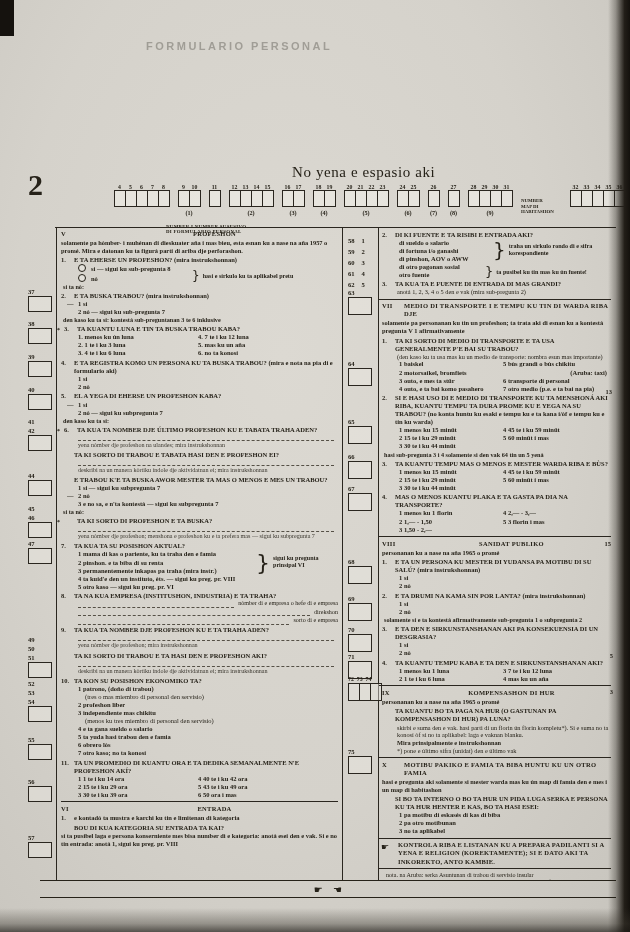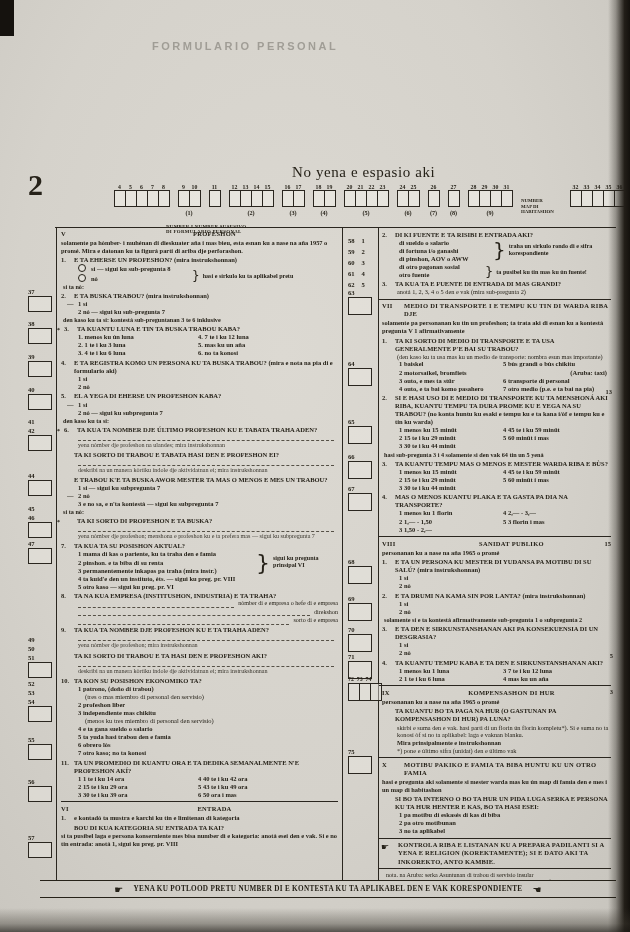--- a/index.html
+++ b/index.html
@@ -2,21 +2,21 @@
 <html><head>
 <meta charset="utf-8">
 <style>
   html,body{margin:0;padding:0}
   body{width:630px;height:932px;position:relative;overflow:hidden;
        font-family:"Liberation Serif","DejaVu Serif",serif;color:#262219;
        background:#d6d3cc}
   .paper{position:absolute;inset:0;
        background:radial-gradient(ellipse at 45% 38%, #dcd9d2 0%, #d5d2cb 55%, #c7c4bd 100%)}
   .corner-mark{position:absolute;left:0;top:0;width:14px;height:36px;background:#15120e}
-  .ghost{position:absolute;left:152px;top:40px;font-family:"Liberation Sans",sans-serif;
+  .ghost{position:absolute;left:146px;top:40px;font-family:"Liberation Sans",sans-serif;
        font-weight:700;font-size:11px;letter-spacing:2.5px;color:rgba(72,68,60,.38);filter:blur(.4px)}
   .big2{position:absolute;left:28px;top:168px;font-size:30px;font-weight:700}
   .noyena{position:absolute;left:292px;top:164px;font-size:15px;font-weight:400;letter-spacing:.6px}
 
   
   #ruler{position:absolute;left:114px;top:184px;display:flex;align-items:flex-start;gap:9px}
   .rg{flex:none}
   .rnums{display:flex}
   .rn{width:11px;font-size:5.8px;text-align:center;font-weight:700}
   .rboxes{display:flex}
@@ -682,21 +682,20 @@
       <div class="kontrola"><span class="hand">☛</span><span>KONTROLA RIBA E LISTANAN KU A PREPARA PADILANTI SI A YENA E RELIGION (KOREKTAMENTE); SI E DATO AKI TA INKOREKTO, ANTO KAMBIE.</span></div>
       <div class="sep"></div>
       <div class="nota">
         <div>nota.  na Aruba:  serka Asuntunan di trabou di servisio insular</div>
         <div class="ind">na Boneiru: serka departamento di asuntunan sosial di ofisina di gobierno</div>
       </div>
     </div>
 
   <div class="footerbar">
     <span class="hand">☛</span>
-    <span>YENA KU POTLOOD PRETU NUMBER DI E KONTESTA KU TA APLIKABEL DEN E VAK KORESPONDIENTE</span>
     <span class="hand">☚</span>
   </div>
 
   <span class="frag" style="right:18px;top:388px">13</span>
   <span class="frag" style="right:19px;top:540px">15</span>
   <span class="frag" style="right:17px;top:652px">5</span>
   <span class="frag" style="right:17px;top:688px">3</span>
 
   <div class="edge-right"></div>
   <div class="edge-bottom"></div>

